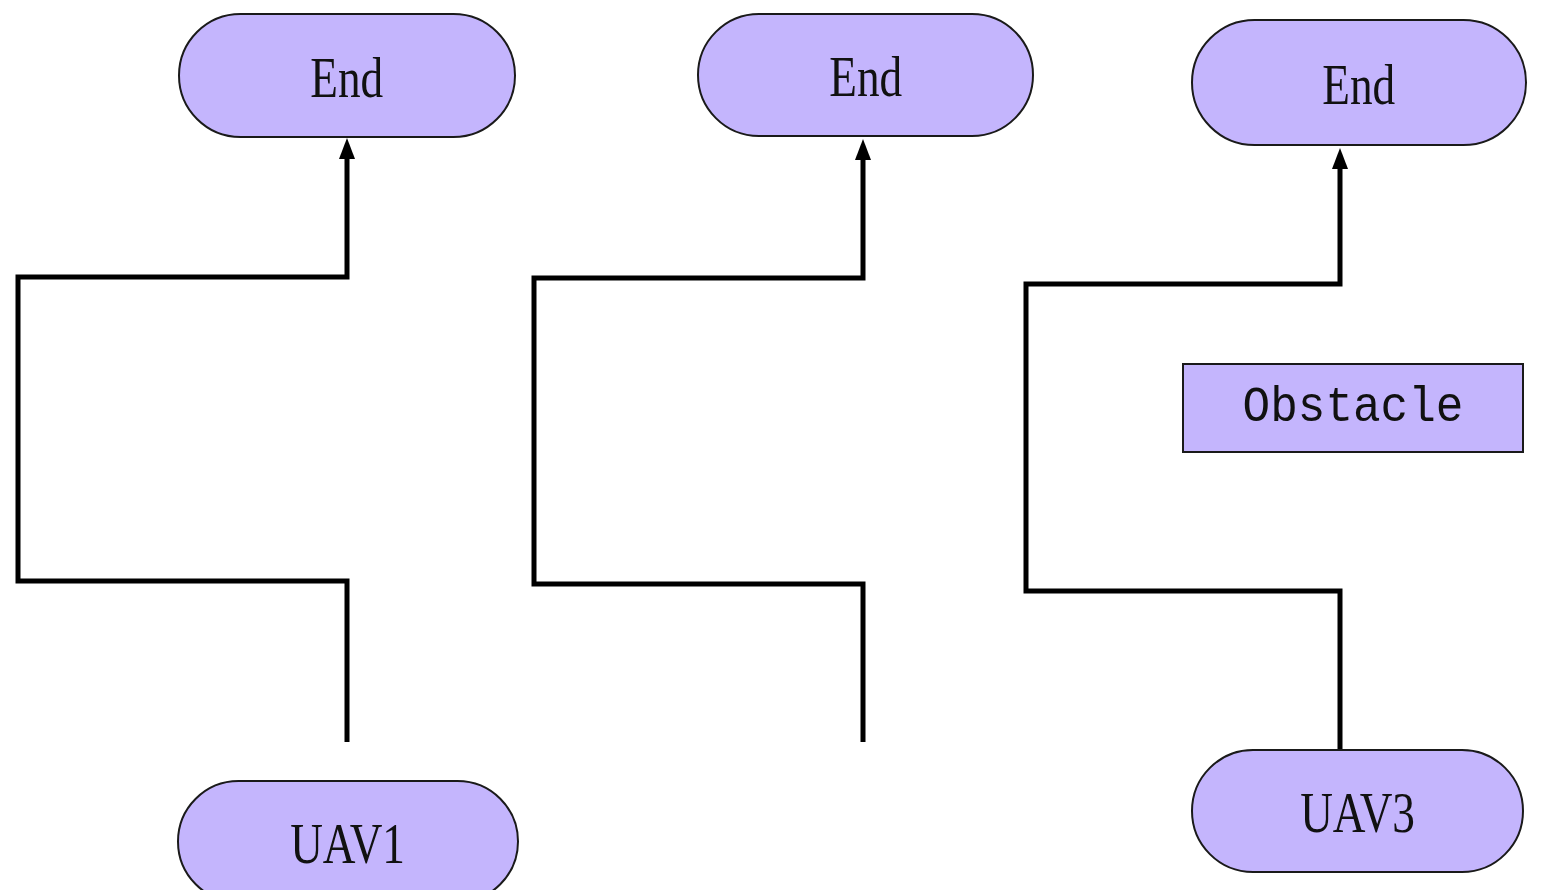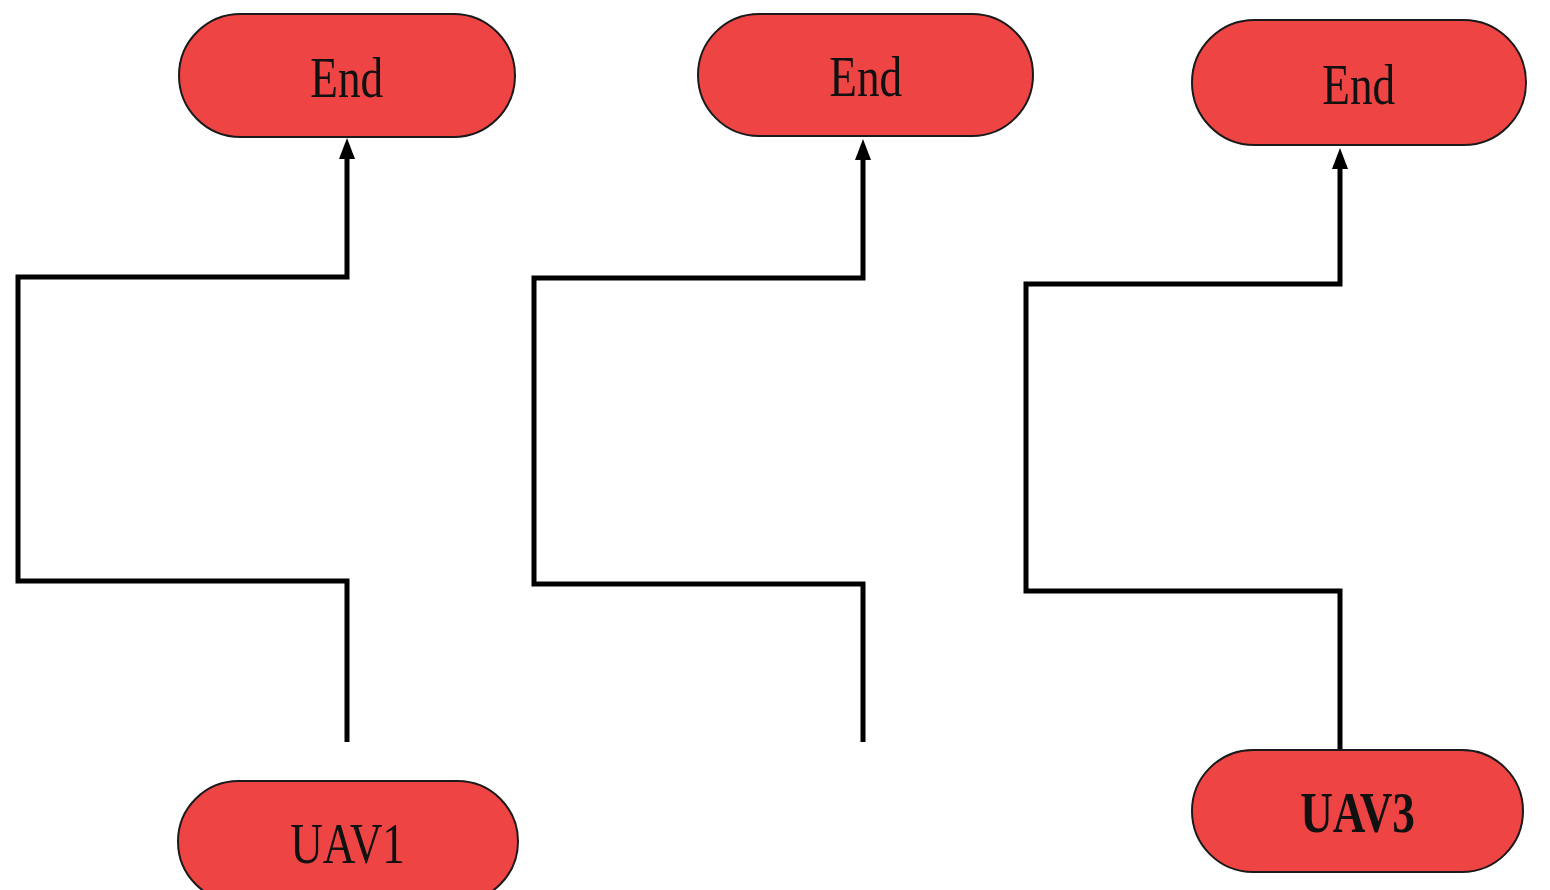--- a/index.html
+++ b/index.html
@@ -30,21 +30,21 @@
   }
   .arrowhead {
     fill: #000000;
     stroke: none;
   }
   .node {
     position: absolute;
     display: flex;
     align-items: center;
     justify-content: center;
-    background: #ef4444;
+    background: #c4b5fd;
     border: 2.5px solid #1a1a1a;
     box-sizing: border-box;
     z-index: 2;
   }
   .stadium {
     border-radius: 64px;
   }
   .rect {
     border-radius: 0;
     border-width: 2.5px;
@@ -91,23 +91,26 @@
   </div>
 
   <div class="node stadium" style="left:697px; top:13px; width:337px; height:124px;">
     <span class="node-label">End</span>
   </div>
 
   <div class="node stadium" style="left:1191px; top:19px; width:336px; height:127px;">
     <span class="node-label">End</span>
   </div>
 
+  <div class="node rect" style="left:1182px; top:363px; width:342px; height:90px;">
+    <span class="obstacle-label">Obstacle</span>
+  </div>
 
   <div class="node stadium" style="left:177px; top:780px; width:342px; height:123px;">
     <span class="node-label">UAV1</span>
   </div>
 
 
-  <div class="node stadium" style="left:1191px; top:749px; width:333px; height:124px;font-weight:bold;">
+  <div class="node stadium" style="left:1191px; top:749px; width:333px; height:124px;">
     <span class="node-label">UAV3</span>
   </div>
 
 </div>
 
 </body></html>

